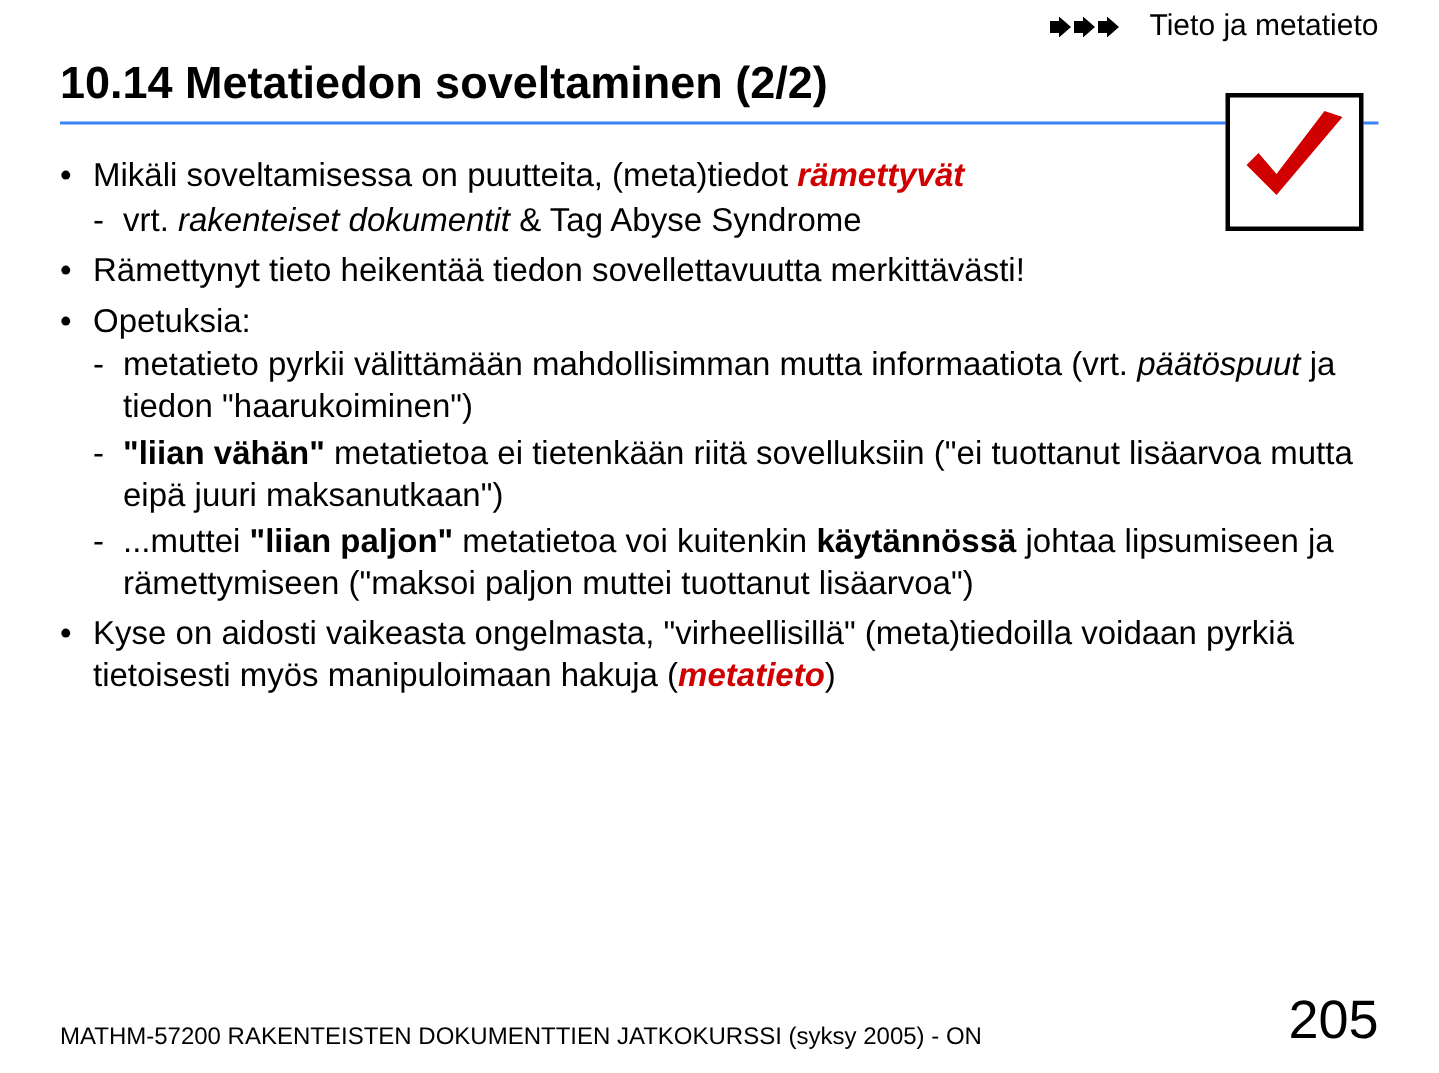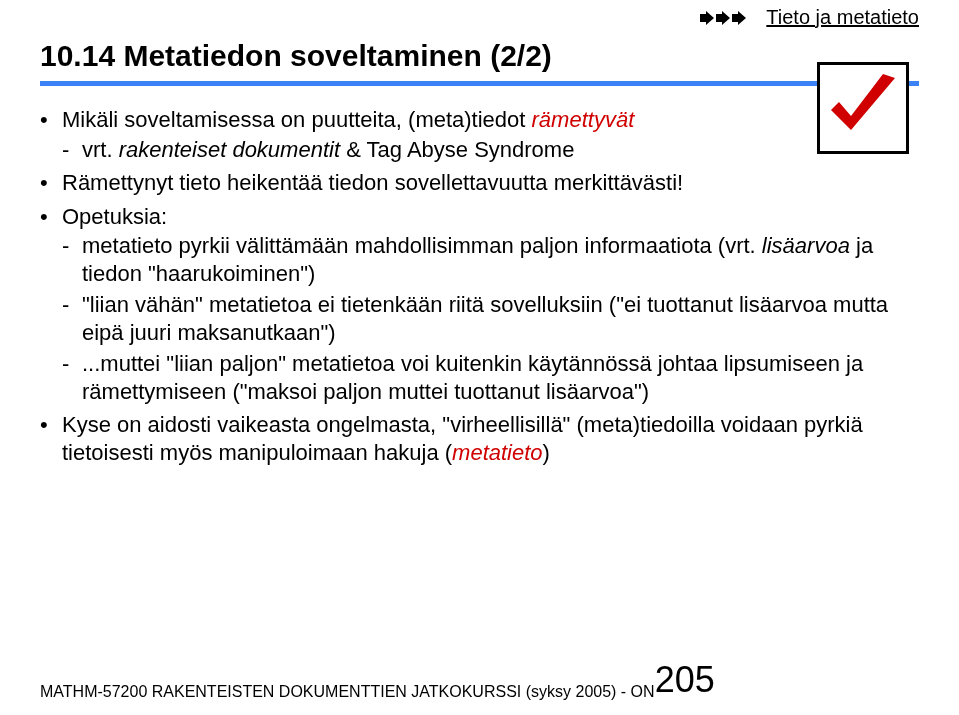--- a/index.html
+++ b/index.html
@@ -28,21 +28,21 @@
     margin-bottom: 10px;
   }
   .bc-arrow {
     display: inline-flex;
     align-items: center;
   }
   .title-row {
     font-size: 30px;
     font-weight: bold;
     padding-bottom: 8px;
-    border-bottom: 5px solid #3b82f6;
+    border-bottom: 2px solid #3b82f6;
     margin-bottom: 20px;
     display: flex;
     align-items: center;
     justify-content: space-between;
   }
   .checkmark-box {
     position: absolute;
     right: 50px;
     top: 62px;
     width: 92px;
@@ -83,31 +83,31 @@
     position: relative;
     padding-left: 20px;
     margin-bottom: 4px;
   }
   ul.sub > li::before {
     content: "-";
     position: absolute;
     left: 0;
     top: 0;
   }
-  .bold { font-weight: normal; }
+  .bold { font-weight: bold; }
   .italic { font-style: italic; }
   .red { color: #d00000; }
   .narrow { max-width: 720px; }
   .footer {
     position: absolute;
     bottom: 14px;
     left: 40px;
     right: 40px;
     display: flex;
-    justify-content: flex-start;
+    justify-content: space-between;
     align-items: flex-end;
     font-size: 16px;
   }
   .pagenum {
     font-size: 36px;
   }
 </style>
 </head>
 <body>
 
@@ -122,21 +122,21 @@
     <span class="bc-arrow">
       <svg width="14" height="14" viewBox="0 0 14 14">
           <path d="M0 3 L6 3 L6 0 L14 7 L6 14 L6 11 L0 11 Z" fill="#000"></path>
         </svg>
     </span>
     <span class="bc-arrow">
       <svg width="14" height="14" viewBox="0 0 14 14">
           <path d="M0 3 L6 3 L6 0 L14 7 L6 14 L6 11 L0 11 Z" fill="#000"></path>
         </svg>
     </span>
-    <span style="margin-left:18px;text-decoration:underline;">Tieto ja metatieto</span>
+    <span style="margin-left:18px;">Tieto ja metatieto</span>
   </div>
 
   <div class="title-row">
     <span>10.14 Metatiedon soveltaminen (2/2)</span>
   </div>
 
   <div class="checkmark-box">
     <svg width="80" height="80" viewBox="0 0 80 80">
       <path d="M8 42 L28 62 L72 10 L60 6 L28 48 L16 34 Z" fill="#d00000"></path>
     </svg>
@@ -152,21 +152,21 @@
           </li>
         </ul>
       </li>
       <li class="narrow">
         <span>Rämettynyt tieto heikentää tiedon sovellettavuutta merkittävästi!</span>
       </li>
       <li>
         <span>Opetuksia:</span>
         <ul class="sub">
           <li>
-            <span>metatieto pyrkii välittämään mahdollisimman paljon informaatiota (vrt. </span><span class="italic">lisäarvoa</span><span> ja tiedon "haarukoiminen")</span>
+            <span>metatieto pyrkii välittämään mahdollisimman mutta informaatiota (vrt. </span><span class="italic">päätöspuut</span><span> ja tiedon "haarukoiminen")</span>
           </li>
           <li>
             <span class="bold">"liian vähän"</span><span> metatietoa ei tietenkään riitä sovelluksiin ("ei tuottanut lisäarvoa mutta eipä juuri maksanutkaan")</span>
           </li>
           <li>
             <span>...muttei </span><span class="bold">"liian paljon"</span><span> metatietoa voi kuitenkin </span><span class="bold">käytännössä</span><span> johtaa lipsumiseen ja rämettymiseen ("maksoi paljon muttei tuottanut lisäarvoa")</span>
           </li>
         </ul>
       </li>
       <li>

